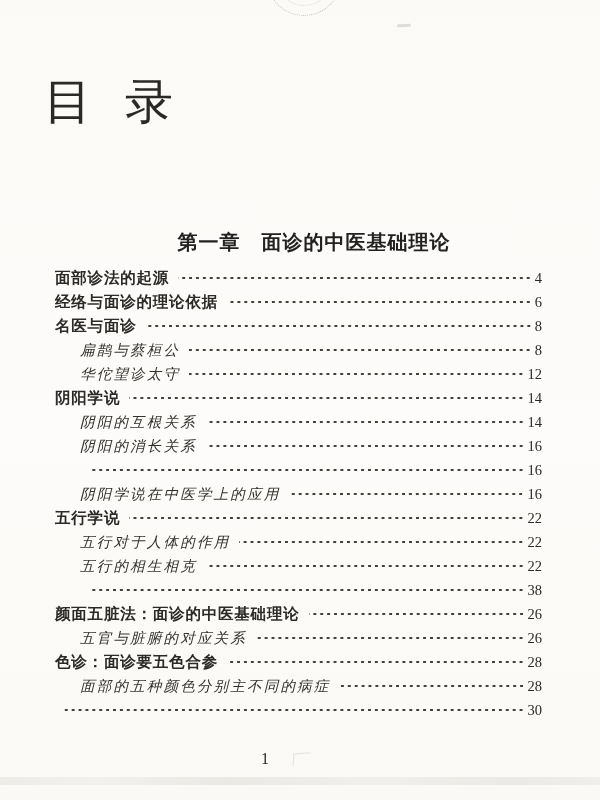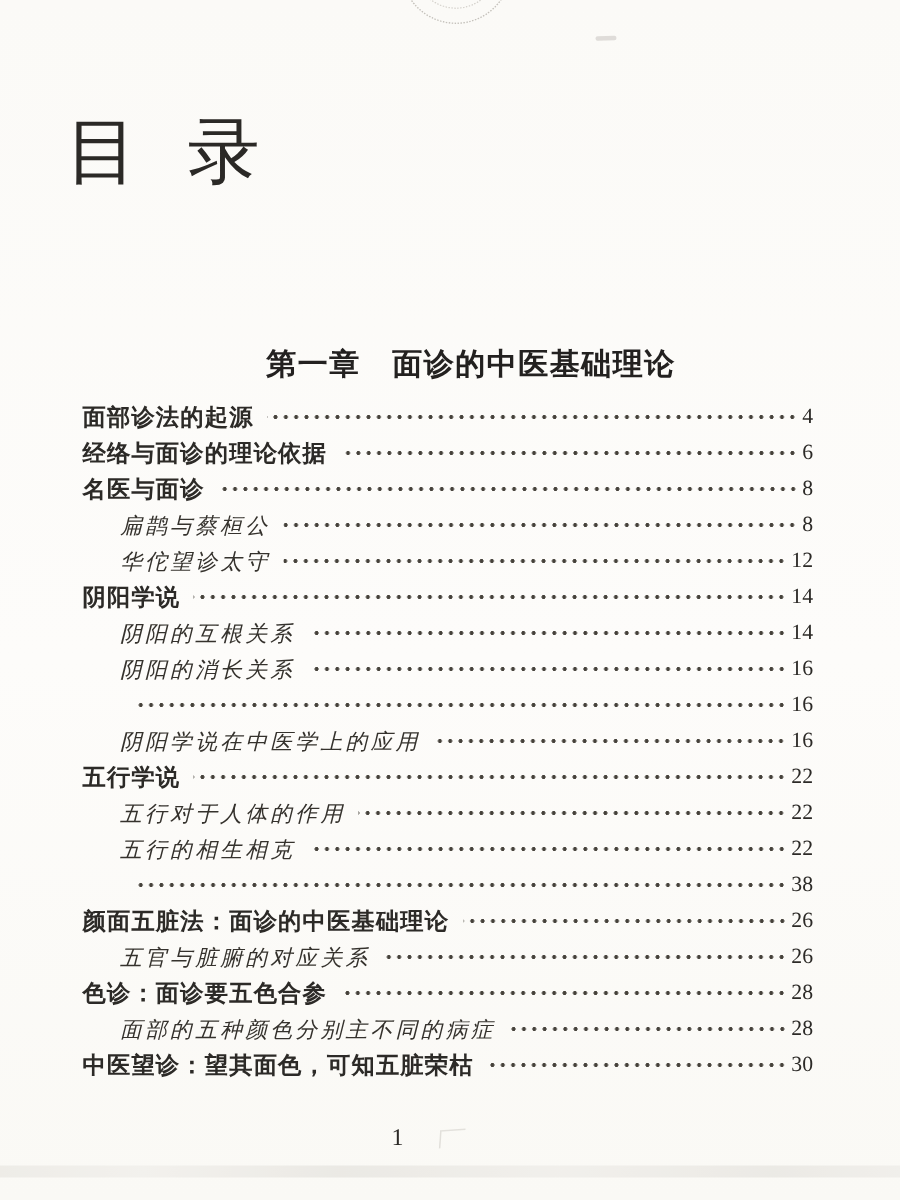--- a/index.html
+++ b/index.html
@@ -153,21 +153,20 @@
         <span class="lab">色诊：面诊要五色合参</span>
         <span class="dots"></span>
         <span class="pg">28</span>
       </div>
       <div class="toc-row lv2">
         <span class="lab">面部的五种颜色分别主不同的病症</span>
         <span class="dots"></span>
         <span class="pg">28</span>
       </div>
       <div class="toc-row lv1">
-        <span class="lab">中医望诊：望其面色，可知五脏荣枯</span>
         <span class="dots"></span>
         <span class="pg">30</span>
       </div>
     </div>
 
   <div class="pagenum">1</div>
   <div class="mark-pagenum"></div>
   <div class="scan-band"></div>
 </div>
 

